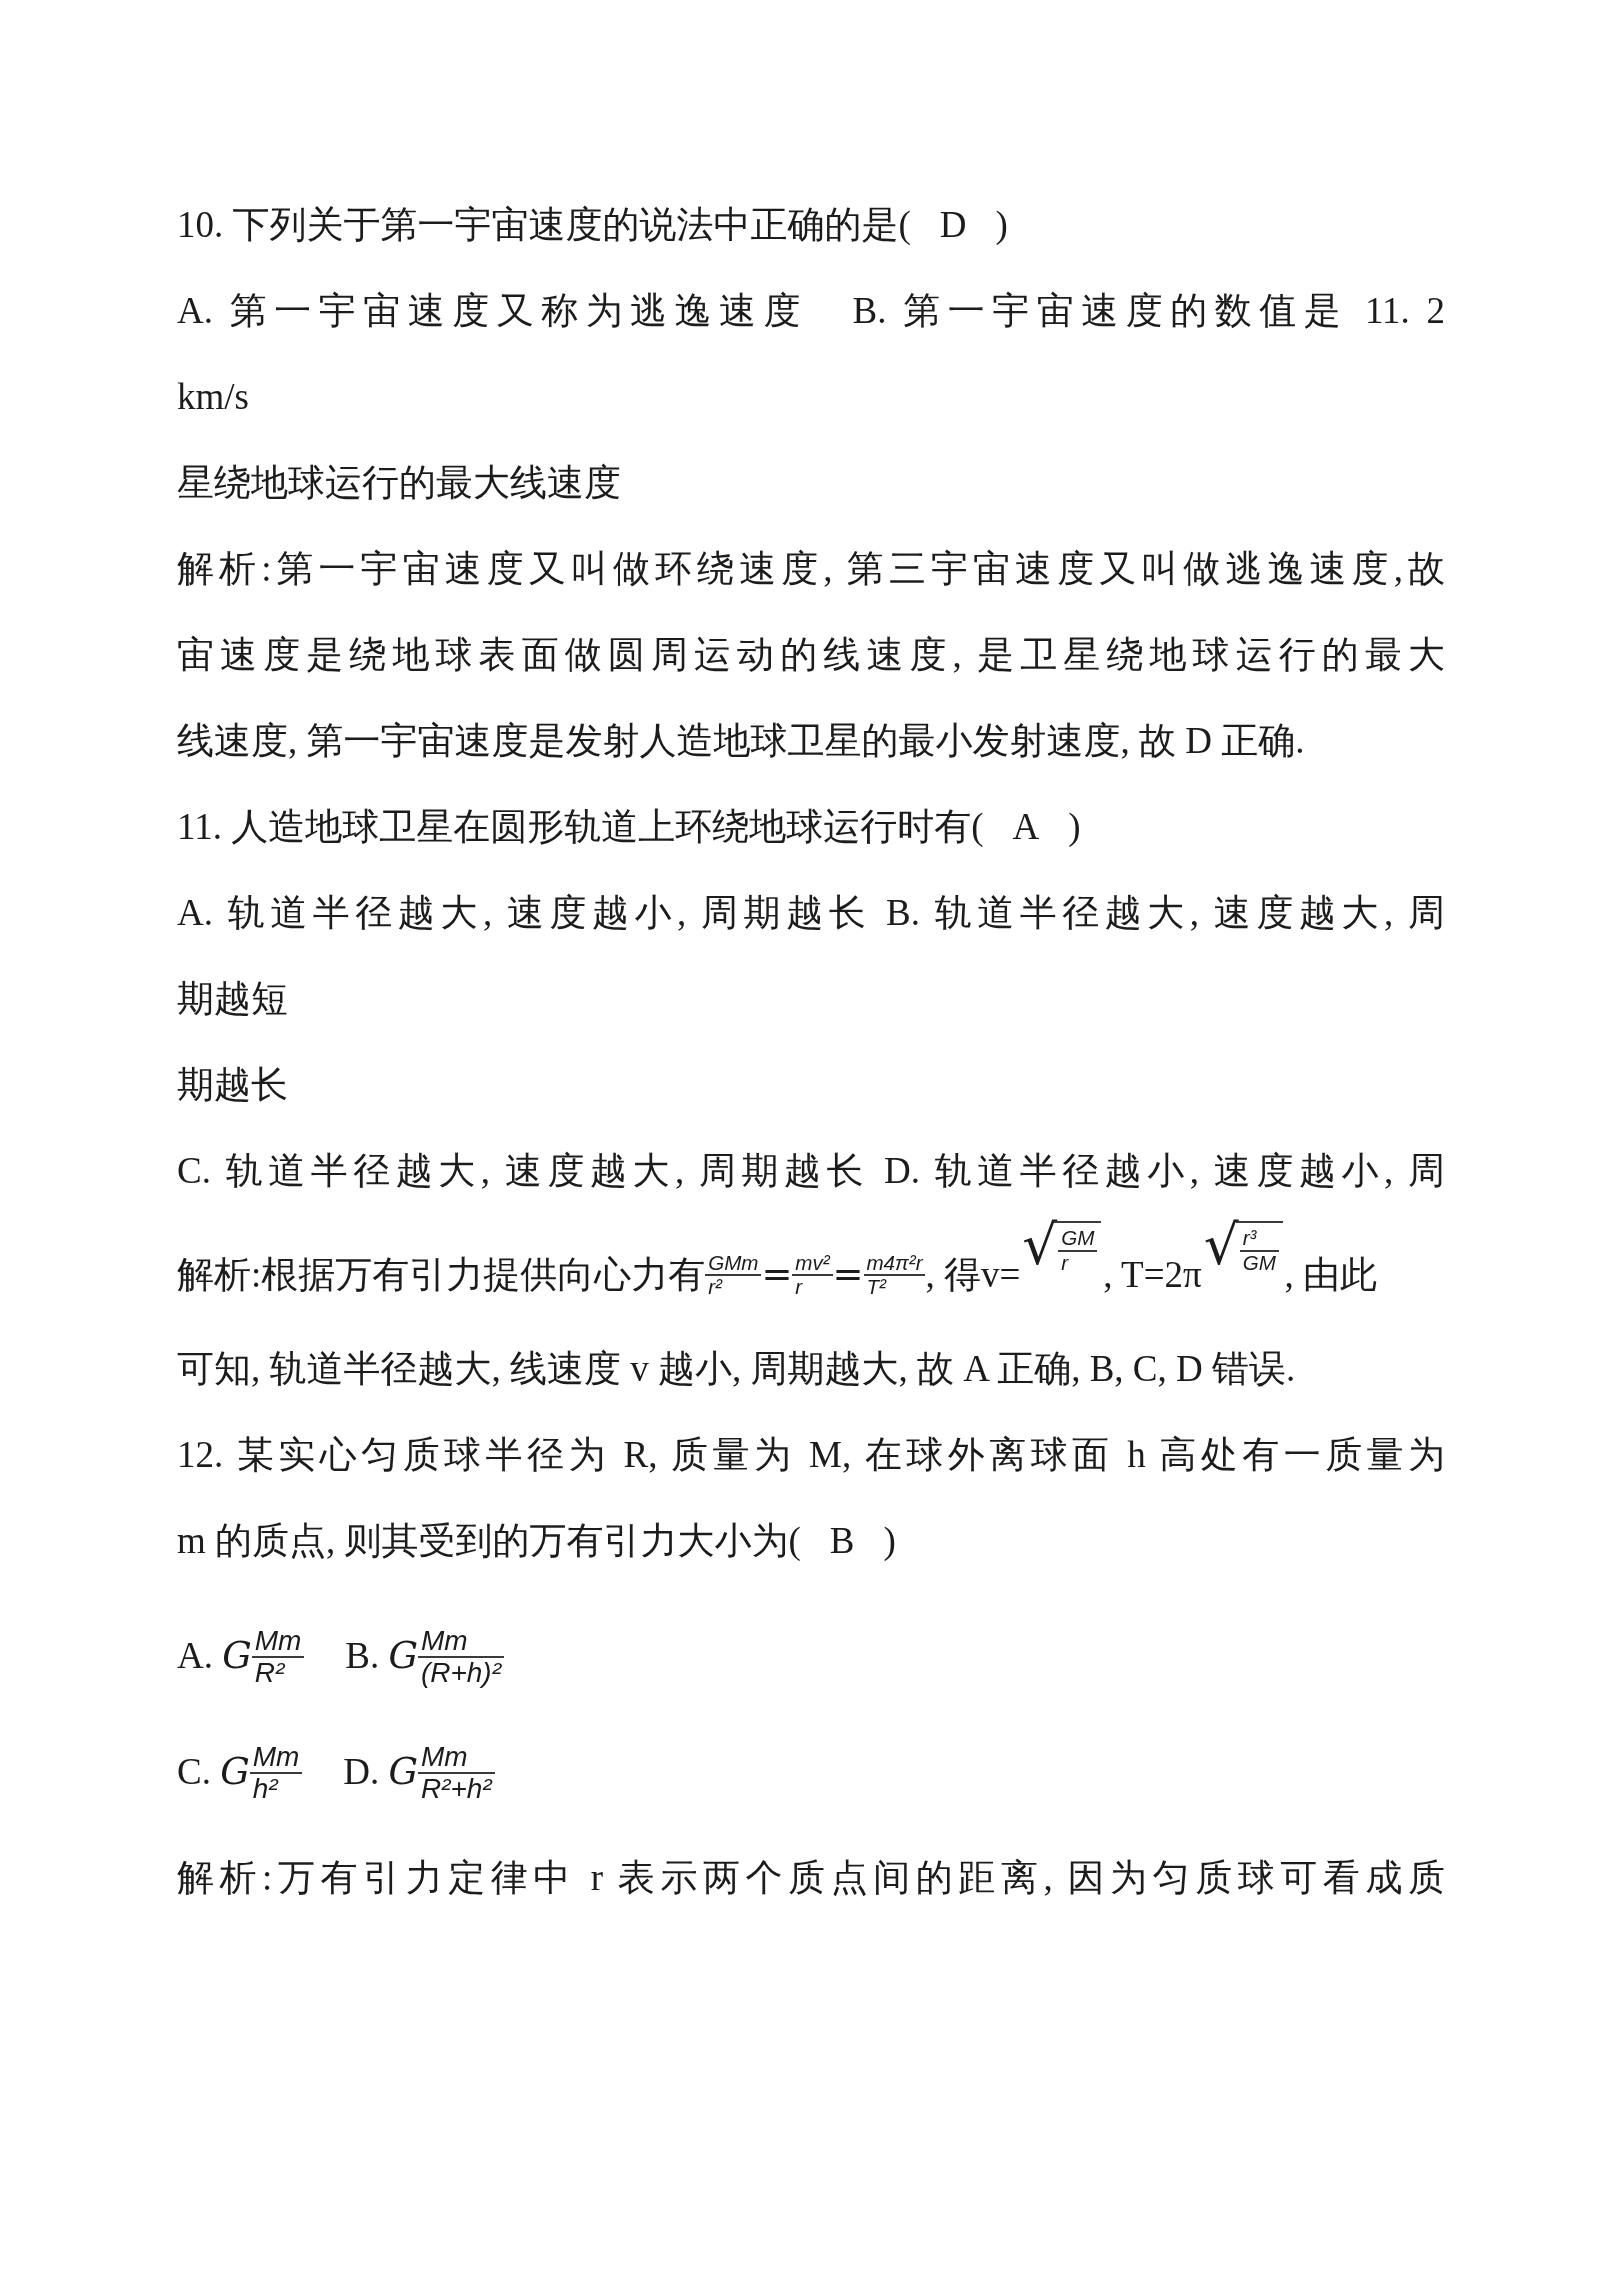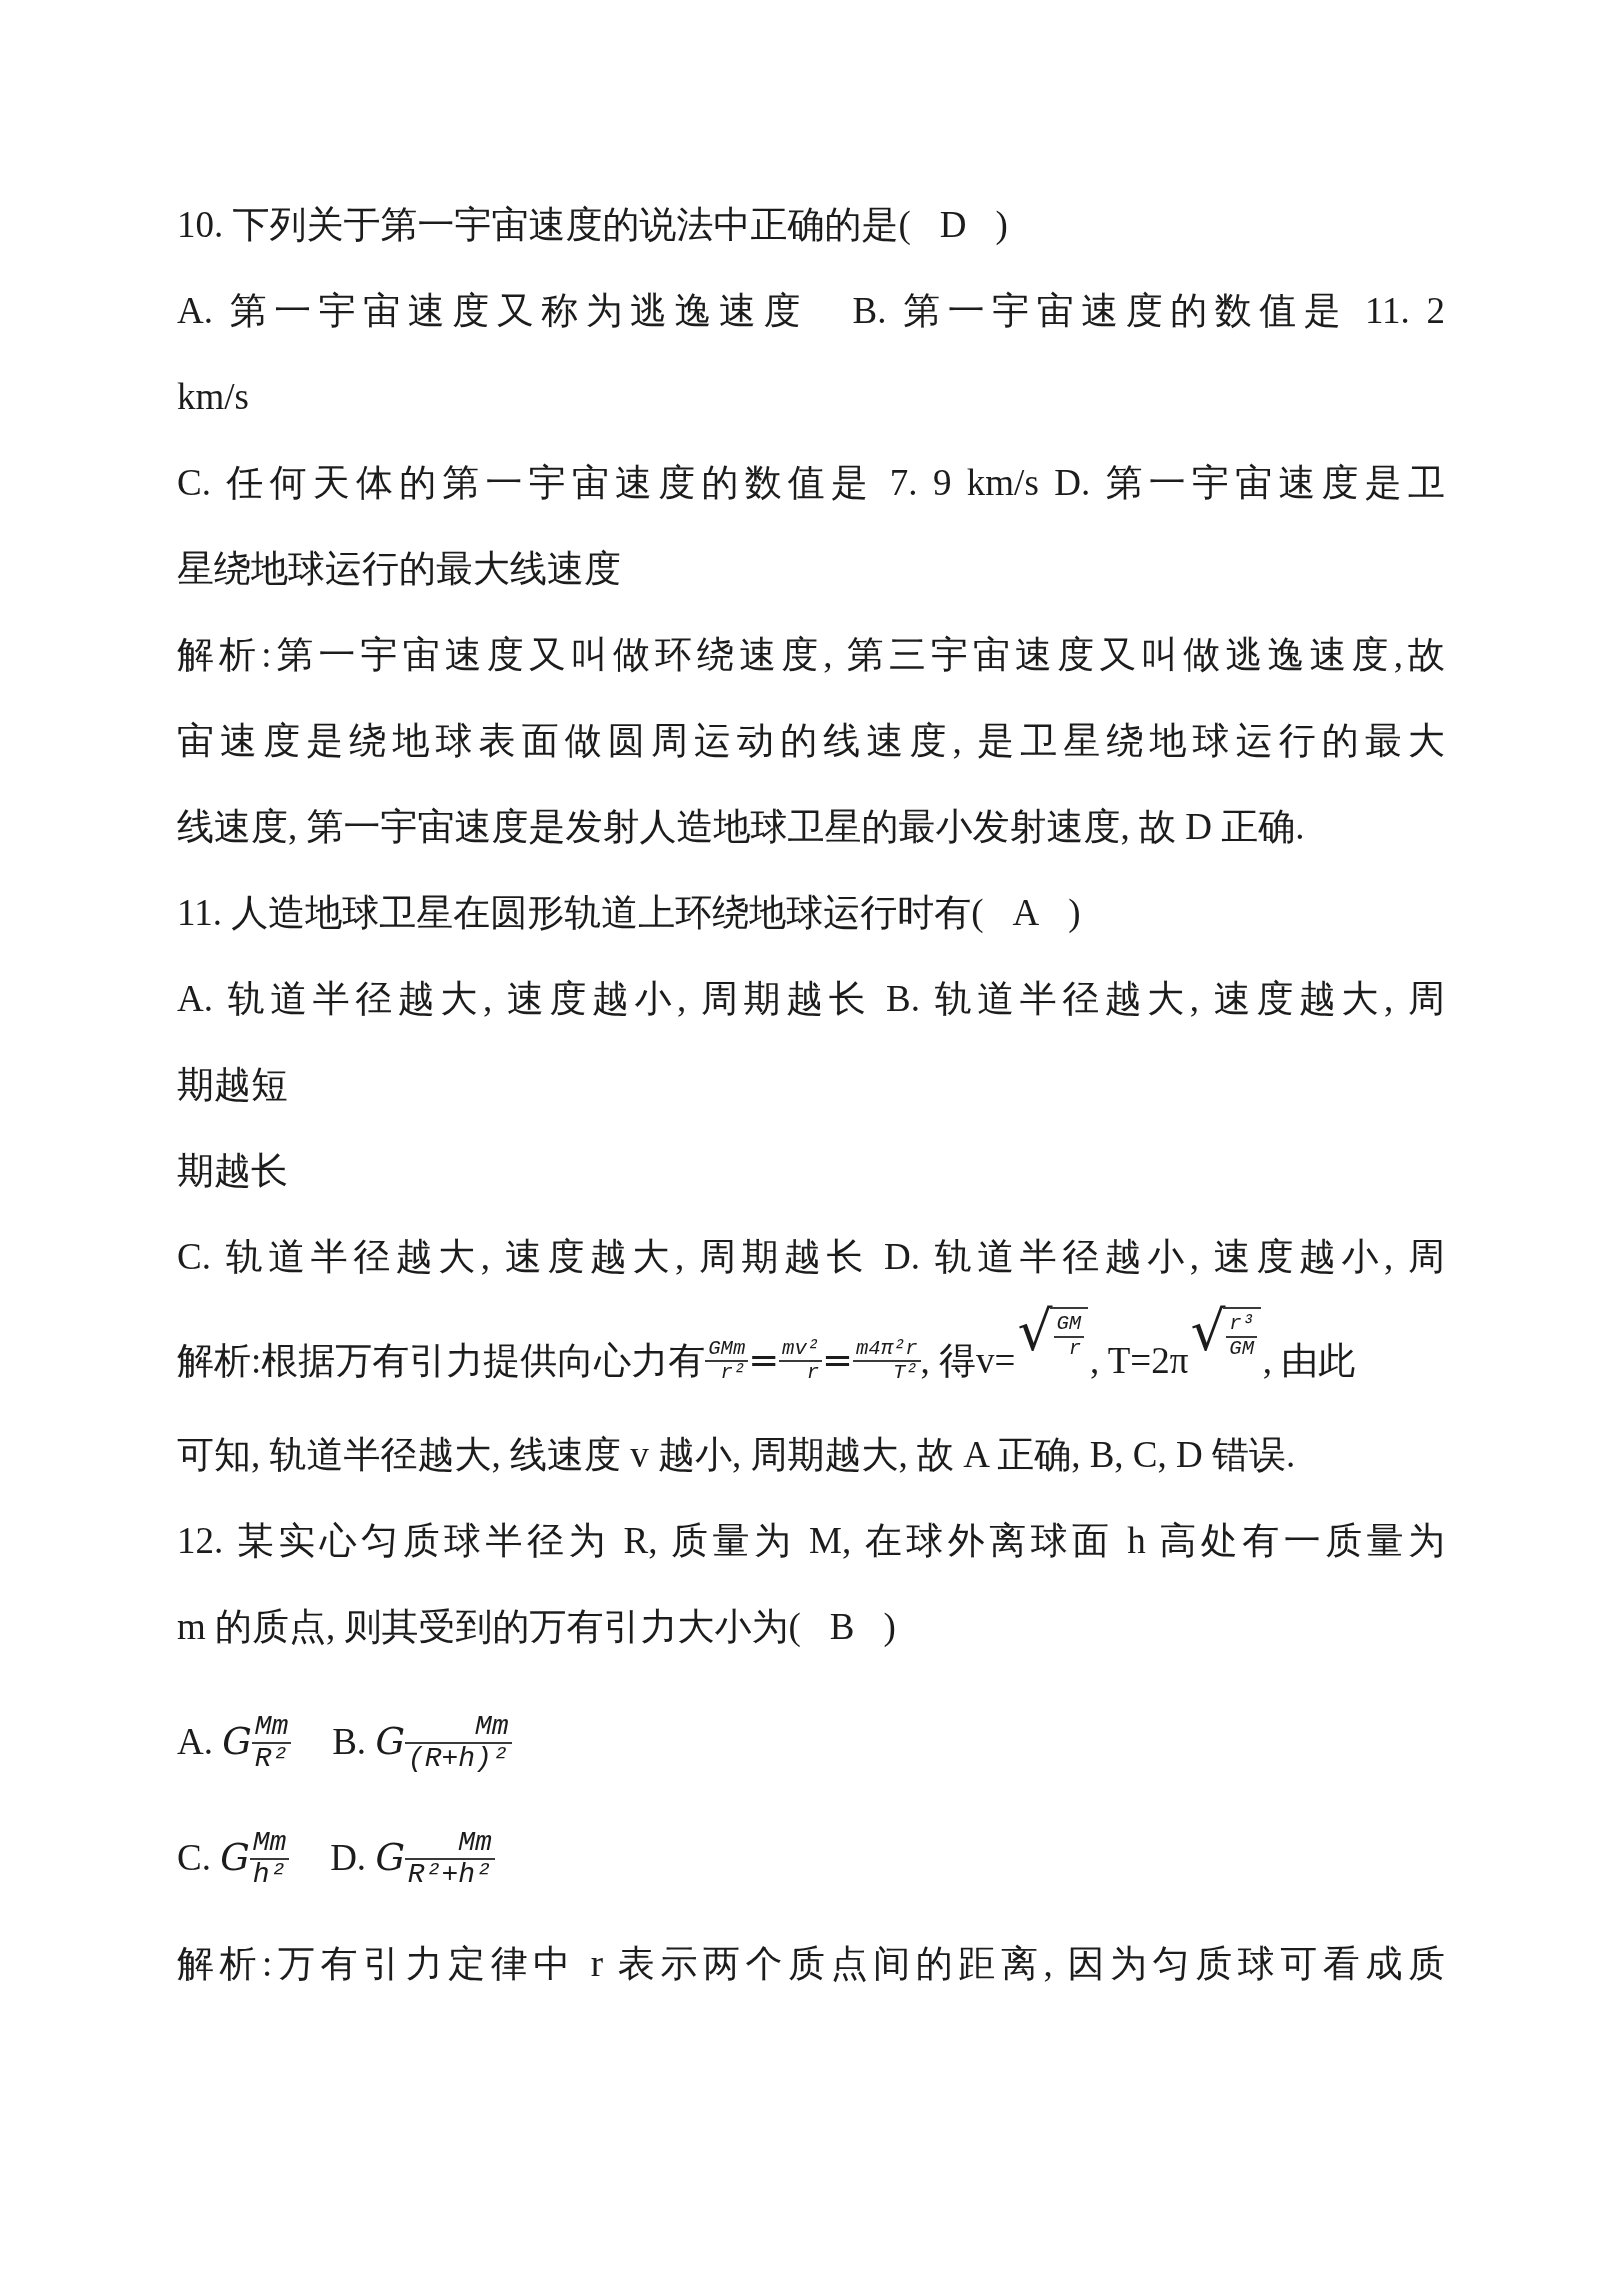--- a/index.html
+++ b/index.html
@@ -21,22 +21,22 @@
   .just { text-align:justify; text-align-last:justify;font-family:Liberation Serif, serif; }
   .line-math { height:102px; line-height:102px; white-space:nowrap; }
   .opts { height:106px; line-height:106px; white-space:nowrap; }
   .mt20 { margin-top:19.6px; }
   .mt10 { margin-top:9.8px; }
   .ans { display:inline-block; padding:0 29px; }
   .gap { display:inline-block; width:41px; }
   .mathit { font-family:"DejaVu Serif",serif; font-style:italic; }
   .frac {
     display:inline-block; vertical-align:middle;
-    text-align:right; line-height:1.08;
-    font-family:Liberation Mono, monospace; font-style:italic;
+    text-align:left; line-height:1.08;
+    font-family:Liberation Sans, sans-serif; font-style:italic;
     position:relative; top:-2.9px;
   }
   .frac-sm { font-size:20.6px; }
   .frac-md { font-size:28px; }
   .frac .num, .frac .den { display:block; padding:0 2.9px; }
   .frac .den { border-top:2px solid #3a3a3a; }
   .sqrt {
     display:inline-flex; align-items:flex-start;
     vertical-align:middle; position:relative; top:-2.9px;
     margin:0 2px;
@@ -52,21 +52,20 @@
 <body>
 
 <div class="page">
   <div class="content">
 
     <div class="line"><span>10. 下列关于第一宇宙速度的说法中正确的是(</span><span class="ans">D</span><span>)</span></div>
 
     <div class="line just"><span>A. 第一宇宙速度又称为逃逸速度　B. 第一宇宙速度的数值是 11. 2</span></div>
     <div class="line"><span>km/s</span></div>
 
-    <div class="line just"><span>C. 任何天体的第一宇宙速度的数值是 7. 9 km/s D. 第一宇宙速度是卫</span></div>
     <div class="line"><span>星绕地球运行的最大线速度</span></div>
 
     <div class="line just"><span>解析:第一宇宙速度又叫做环绕速度, 第三宇宙速度又叫做逃逸速度,故</span></div>
     <div class="line just"><span>宙速度是绕地球表面做圆周运动的线速度, 是卫星绕地球运行的最大</span></div>
     <div class="line"><span>线速度, 第一宇宙速度是发射人造地球卫星的最小发射速度, 故 D 正确.</span></div>
 
     <div class="line"><span>11. 人造地球卫星在圆形轨道上环绕地球运行时有(</span><span class="ans">A</span><span>)</span></div>
 
     <div class="line just"><span>A. 轨道半径越大, 速度越小, 周期越长 B. 轨道半径越大, 速度越大, 周</span></div>
     <div class="line"><span>期越短</span></div>

